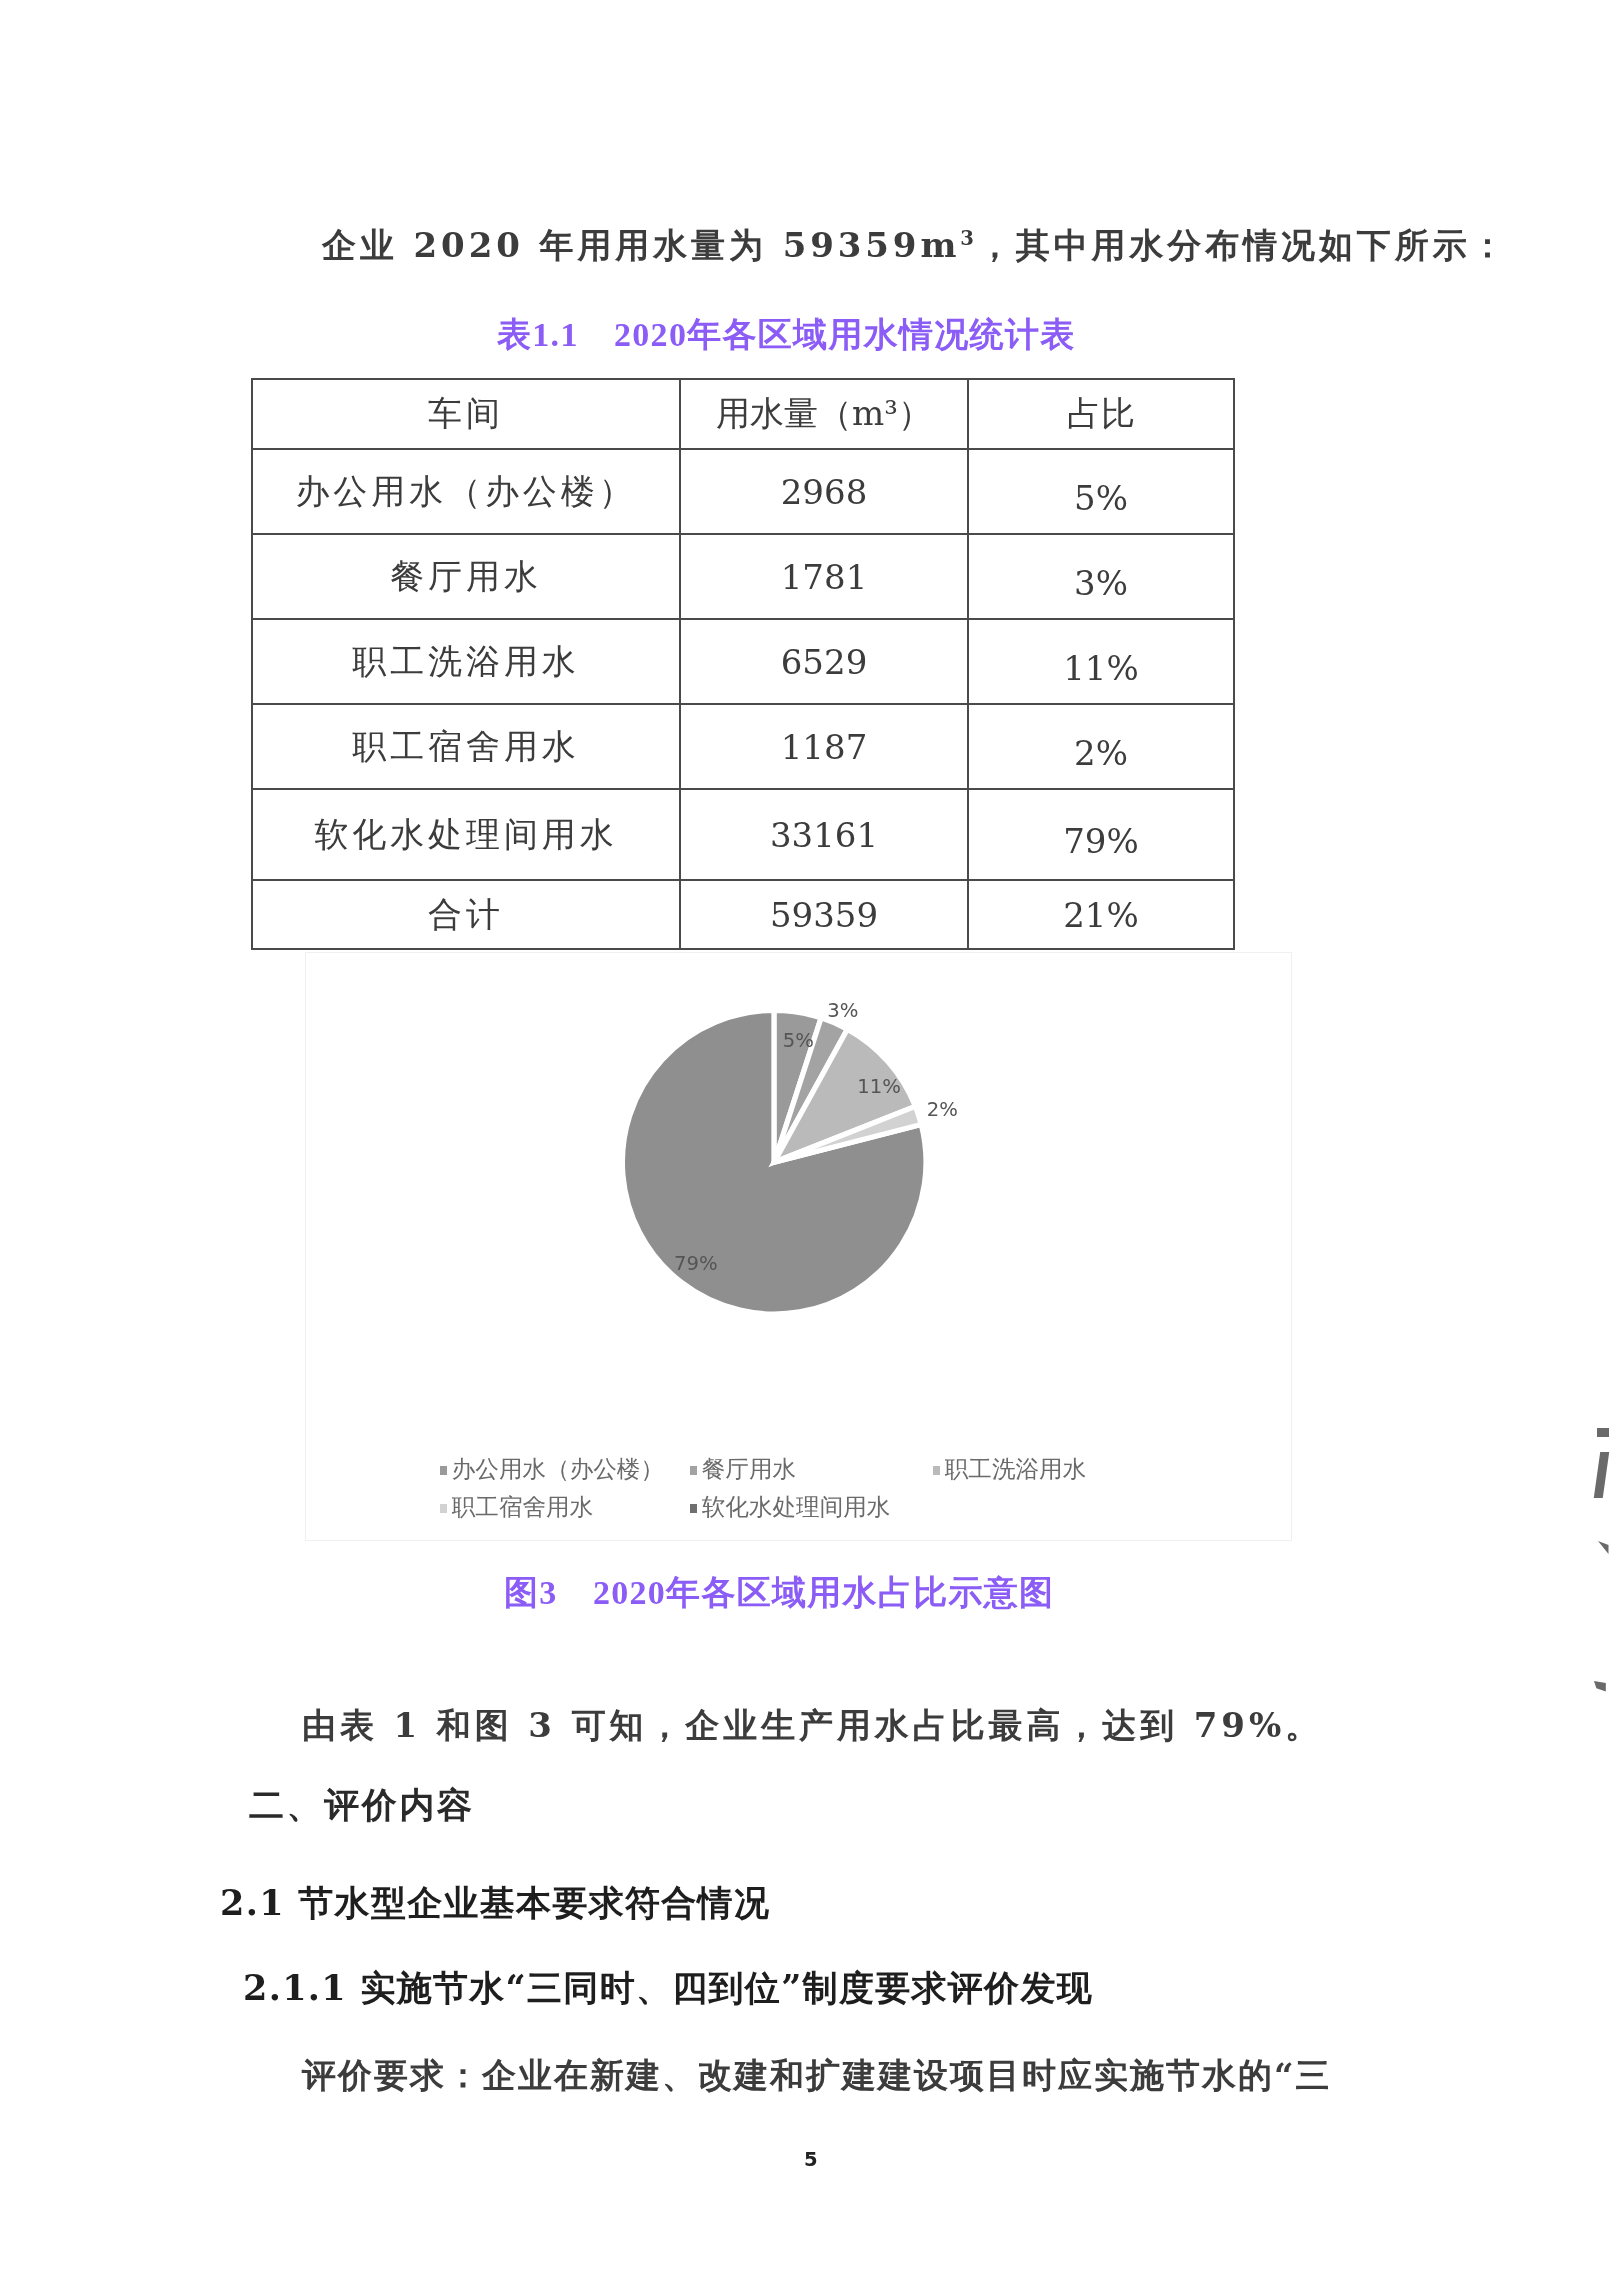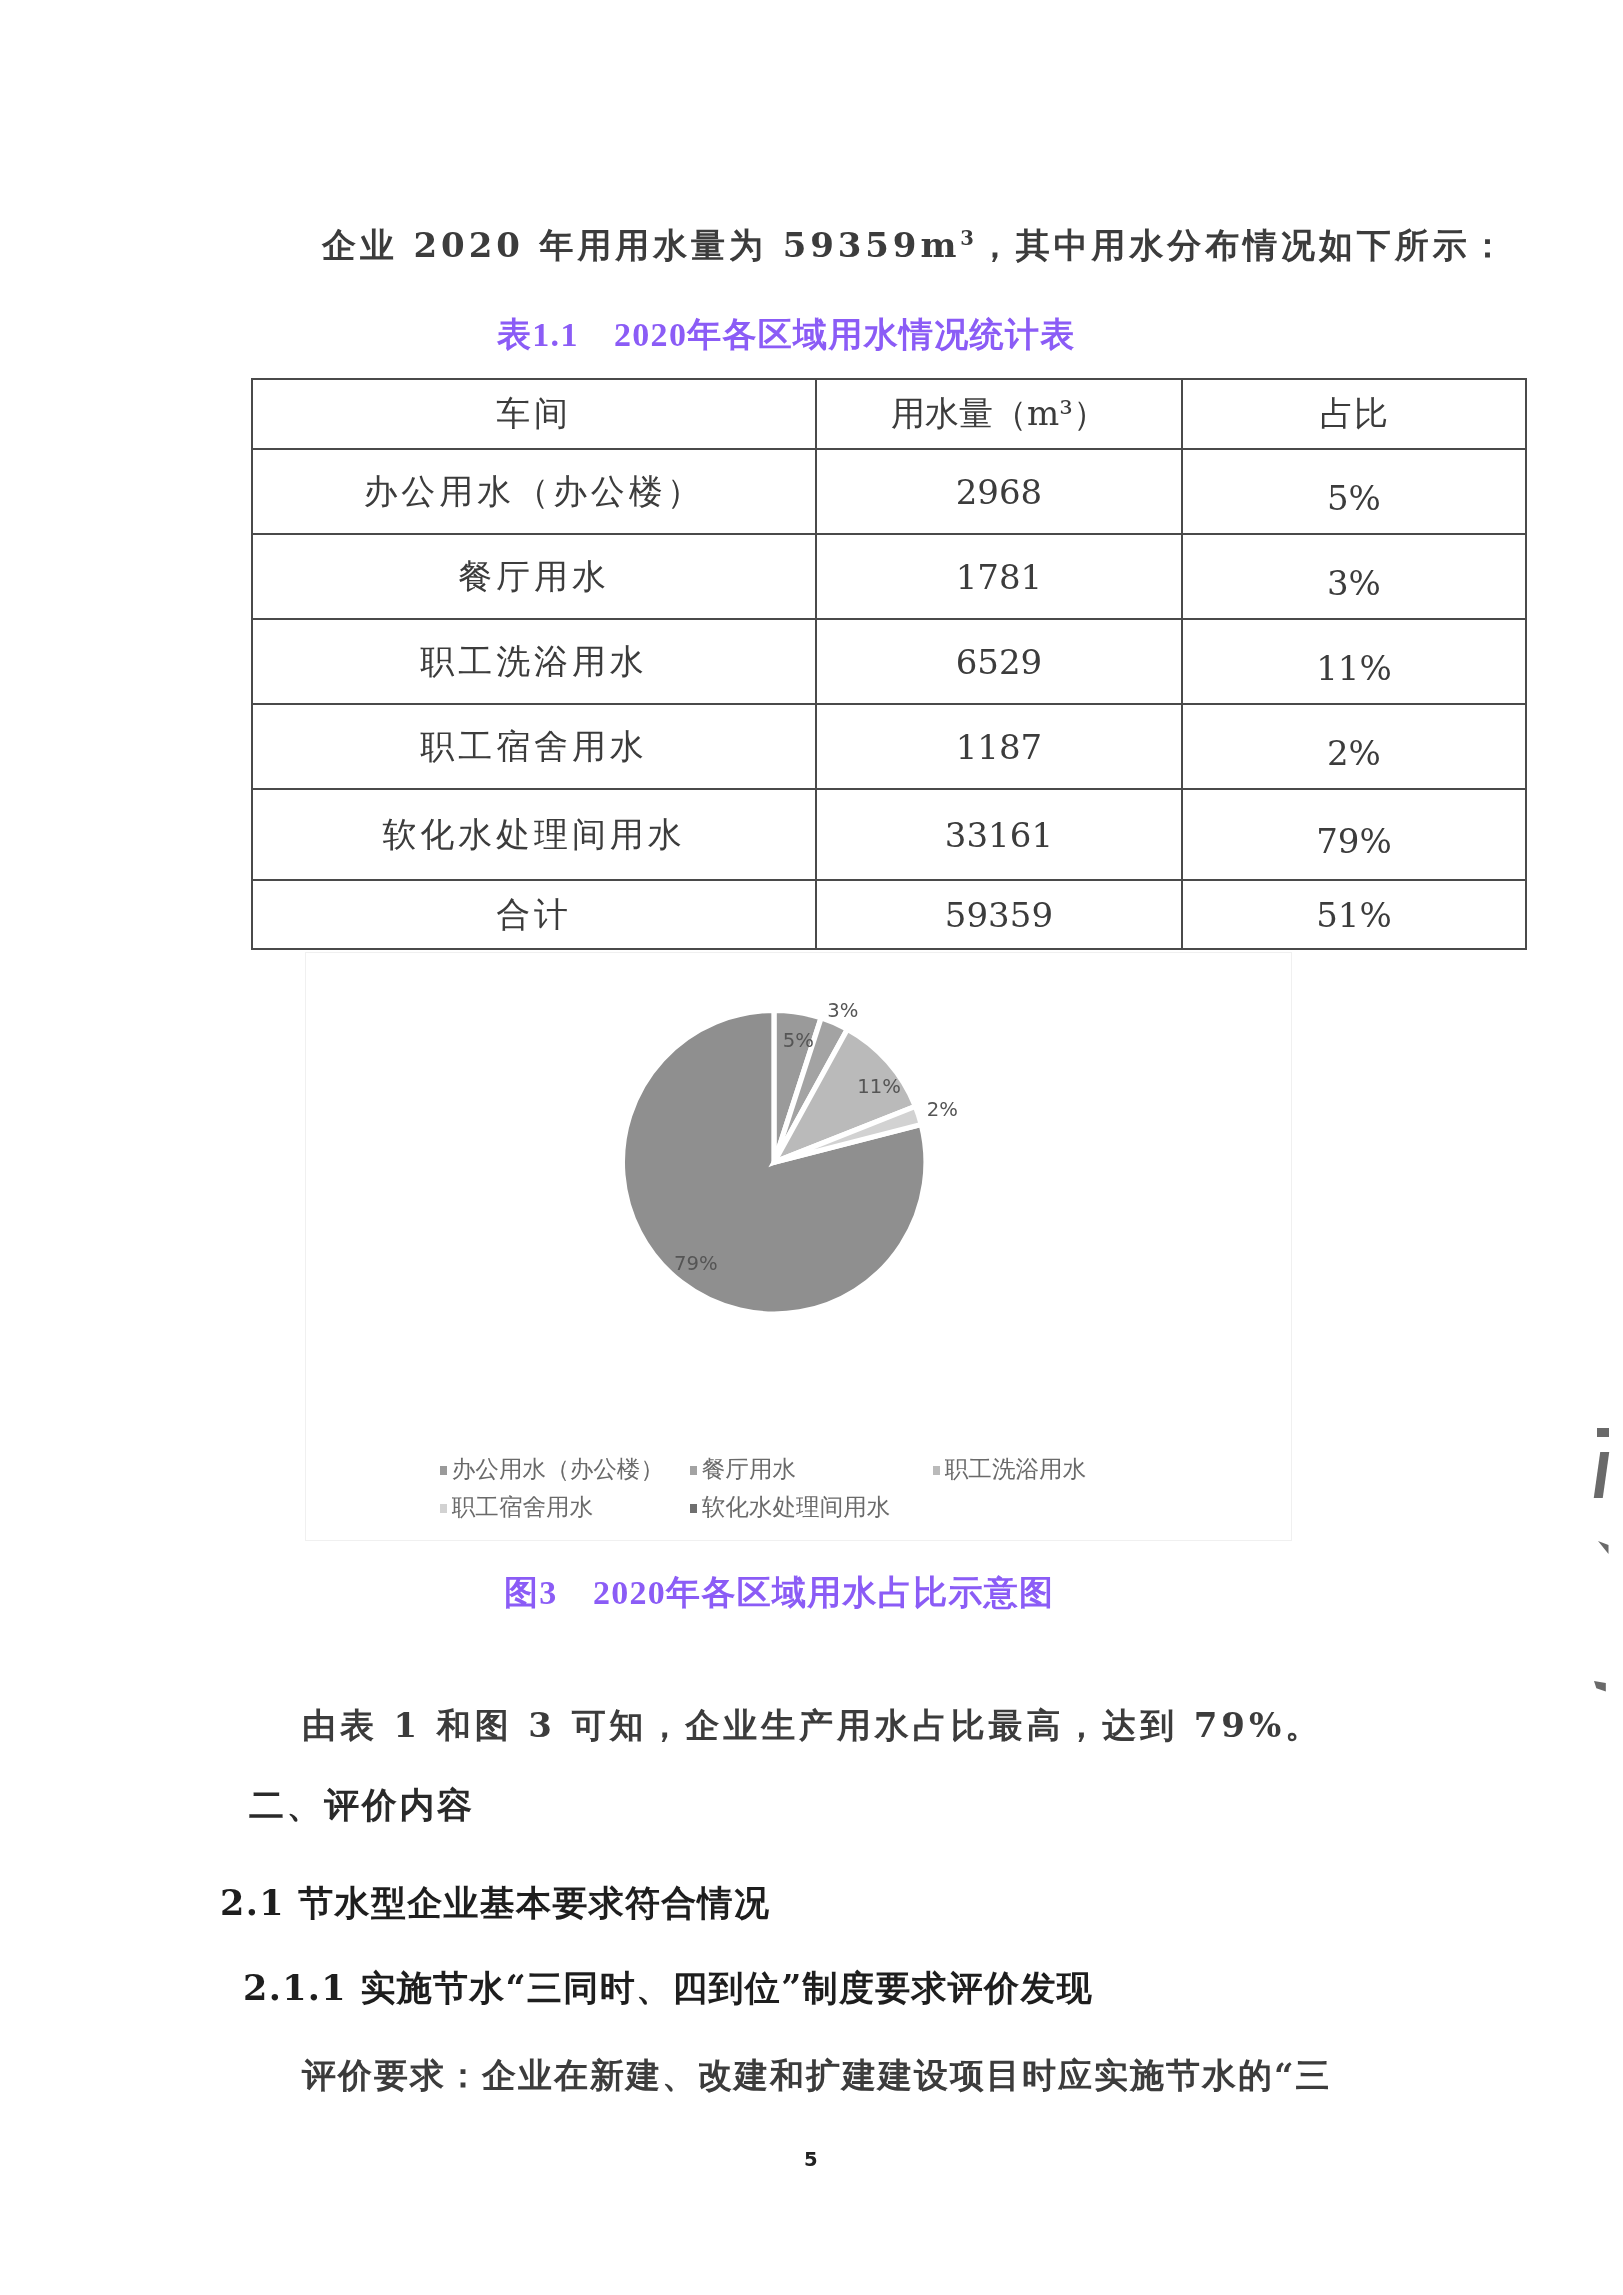--- a/index.html
+++ b/index.html
@@ -3,21 +3,21 @@
 <meta charset="utf-8">
 <style>
   html, body { margin: 0; padding: 0; background: #ffffff; }
   body { width: 1623px; height: 2295px; position: relative; overflow: hidden;
          font-family: "DejaVu Serif", "Liberation Serif", serif; color: #3a3a3a; }
   .abs { position: absolute; font-weight: bold; }
   .para { font-size: 34px; letter-spacing: 3.9px; white-space: nowrap; color: #3c3c3c; }
   .caption { font-size: 34px; font-weight: bold; white-space: nowrap; color: #8b5cf6; letter-spacing: 1.3px; font-family: Liberation Serif, serif; }
   sup { font-size: 19.6px; }
 
-  table.data { position: absolute; left: 251px; top: 378px; width: 1276px;
+  table.data { position: absolute; left: 251px; top: 378px; width: 984px;
                border-collapse: collapse; font-size: 34px; color: #3c3c3c; }
   table.data td { border: 2px solid #4a4a4a; text-align: center; vertical-align: middle; padding: 0; }
   table.data td.c1 { width: 493px; letter-spacing: 3.9px; }
   table.data td.c2 { width: 319px; }
   table.data td.c3 { width: 300px; border-radius: 15px; }
   table.data tr.hdr td { height: 68px; }
   table.data tr.row td { height: 83px; }
   table.data tr.total td { height: 67px; }
   table.data td.c3 span { position: relative; top: 6.5px; }
 
@@ -71,21 +71,21 @@
     <td class="c3"><span>2%</span></td>
   </tr>
   <tr class="row" style="height:91px;">
     <td class="c1" style="height:89px;">软化水处理间用水</td>
     <td class="c2">33161</td>
     <td class="c3"><span>79%</span></td>
   </tr>
   <tr class="total">
     <td class="c1">合计</td>
     <td class="c2">59359</td>
-    <td class="c3" style="padding-top:0;">51%</td>
+    <td class="c3" style="padding-top:0;">21%</td>
   </tr>
 </tbody>
   </table>
 
 <div class="chart-frame"></div>
 <svg class="pie-svg" width="1623" height="2295" viewBox="0 0 2480 3507">
   <g stroke="#ffffff" stroke-width="8" stroke-linejoin="miter">
 
     <path d="M1183,1776 L1407.7,1718.3 A232,232 0 1,1 1183,1544 Z" fill="#8f8f8f"></path>
 

